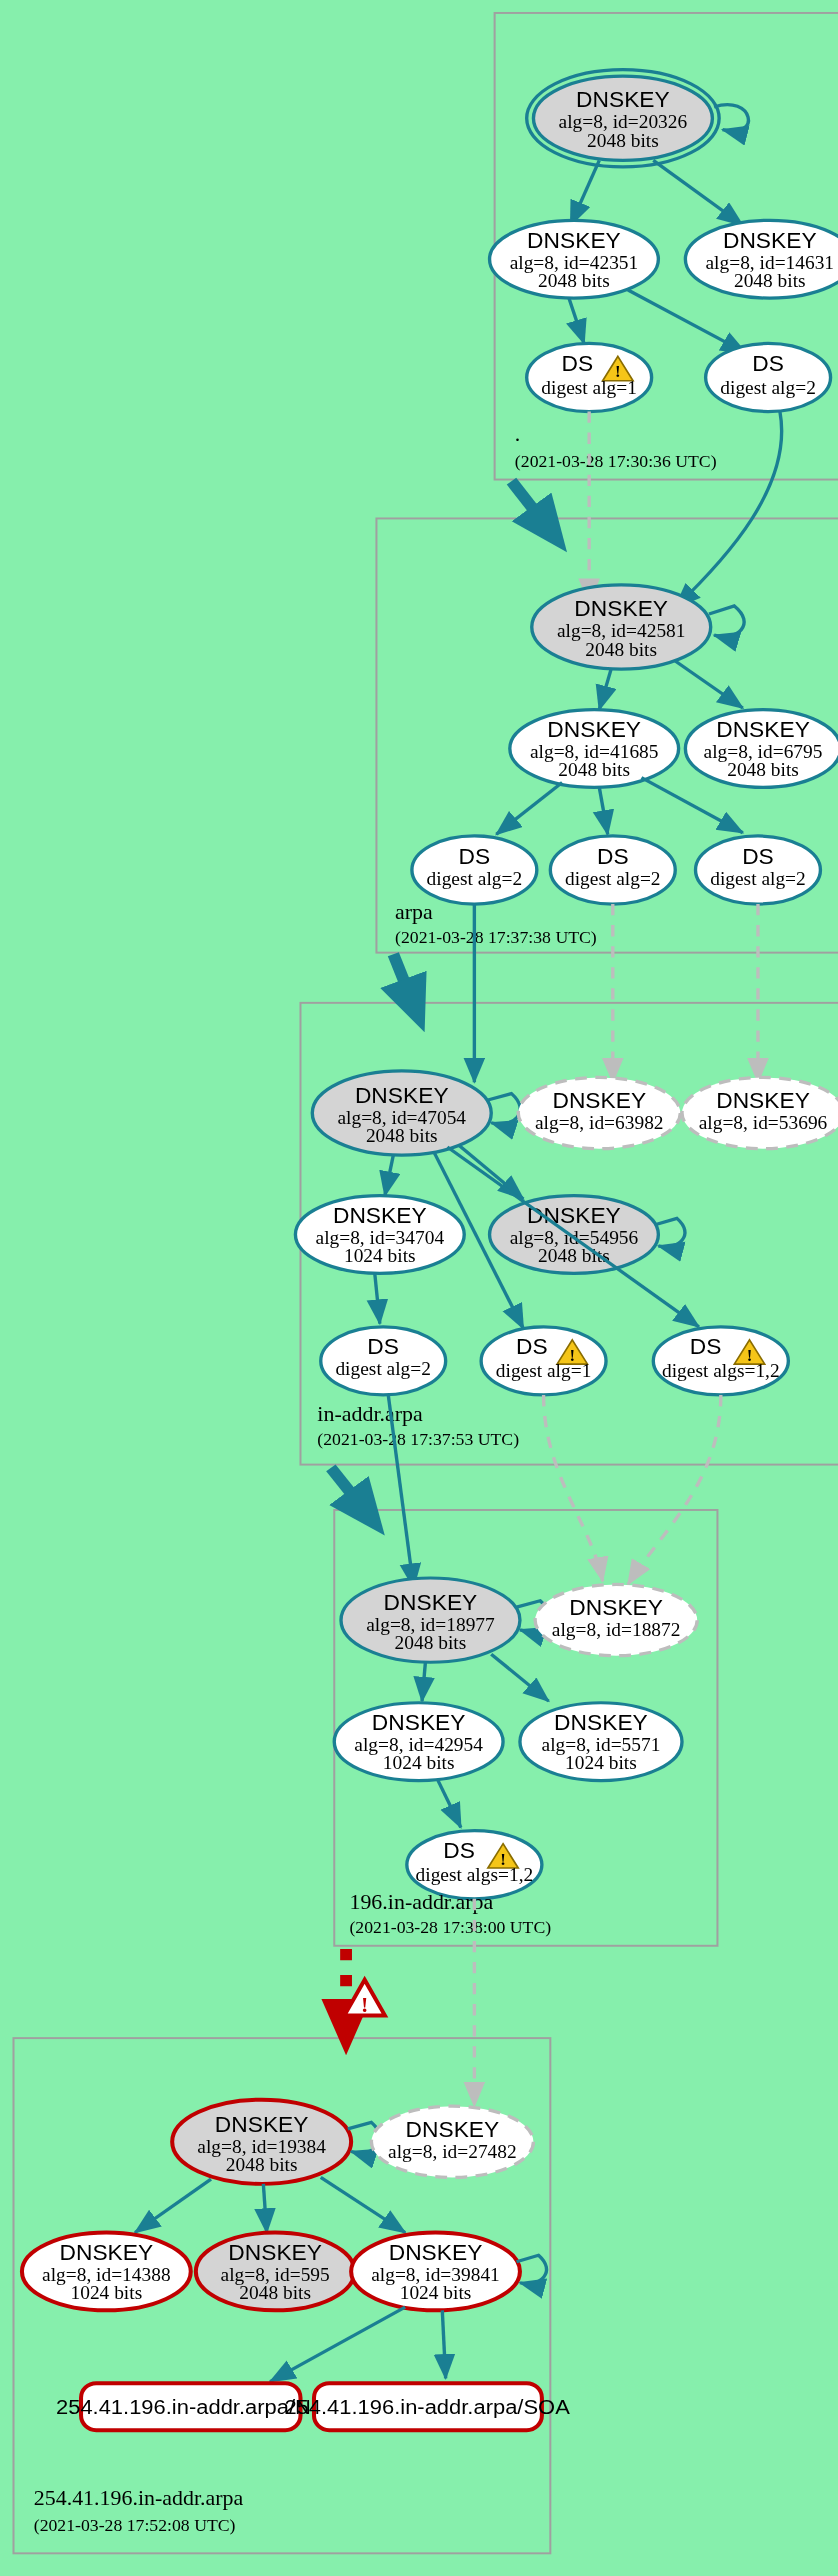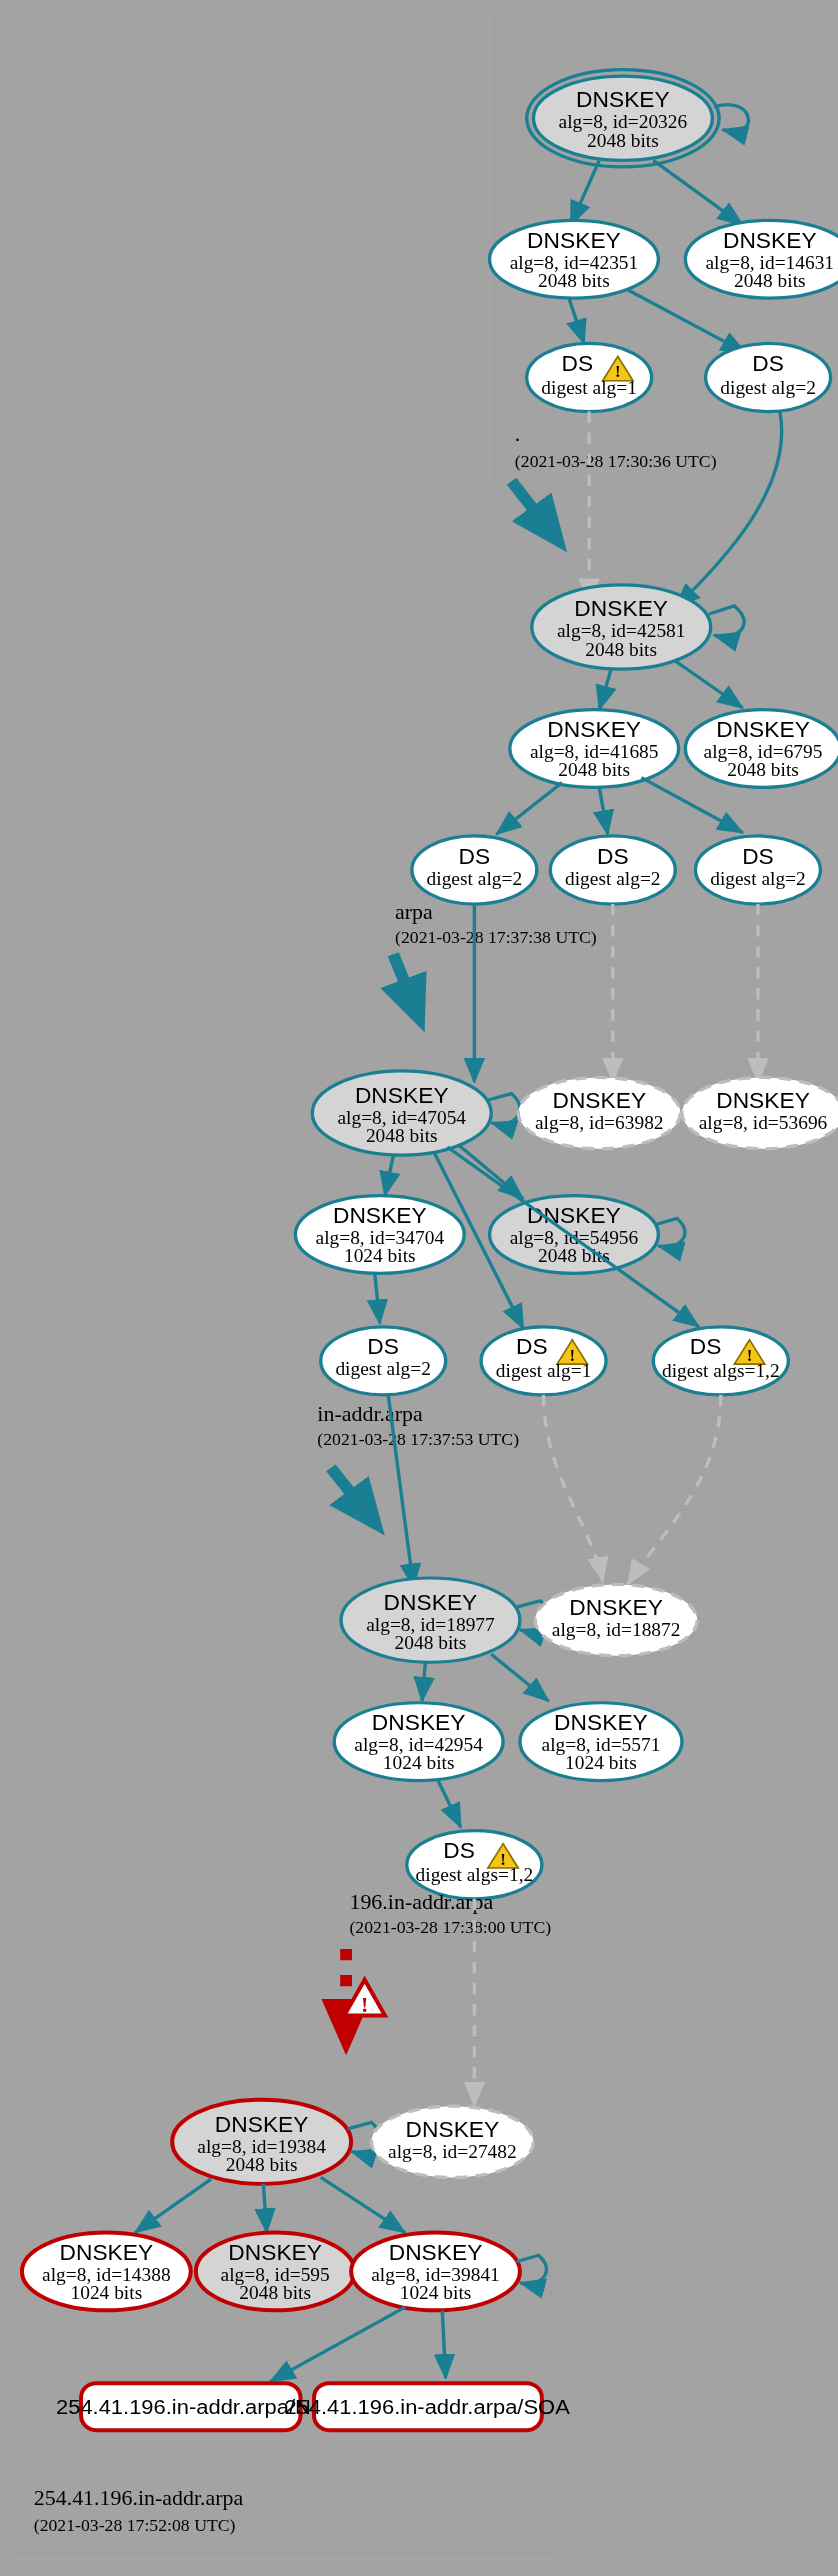--- a/index.html
+++ b/index.html
@@ -1,18 +1,18 @@
 <!DOCTYPE html>
 <html style="font-size:14.6px"><head>
 <meta charset="utf-8">
 <title>DNSSEC Authentication Chain</title>
 <style>
   html,body{margin:0;padding:0;background:#ffffff;}
   body{font-family:"Liberation Sans", sans-serif;}
-  #stage{position:relative;width:839px;height:2576px;background:#a3a3a3;overflow:hidden;}
+  #stage{position:relative;width:839px;height:2576px;background:#86efac;overflow:hidden;}
   svg#graph{position:absolute;left:0;top:0;width:839px;height:2576px;}
   .zone-rect{fill:none;stroke:#a0a0a0;stroke-width:1.2;}
   .node-ellipse{fill:#ffffff;stroke:#1a7f93;stroke-width:2;}
   .node-ellipse.filled{fill:#d4d4d4;}
   .node-ellipse.dashed{fill:#ffffff;stroke:#bdbdbd;stroke-width:2;stroke-dasharray:7 5;}
   .node-ellipse.red{stroke:#c00000;stroke-width:2.4;fill:#ffffff;}
   .node-ellipse.red.filled{fill:#d4d4d4;}
   .ksk-outer{fill:none;stroke:#1a7f93;stroke-width:2;}
   .rrset-box{fill:#ffffff;stroke:#c00000;stroke-width:2.4;}
   .edge{fill:none;stroke:#1a7f93;stroke-width:2;}

